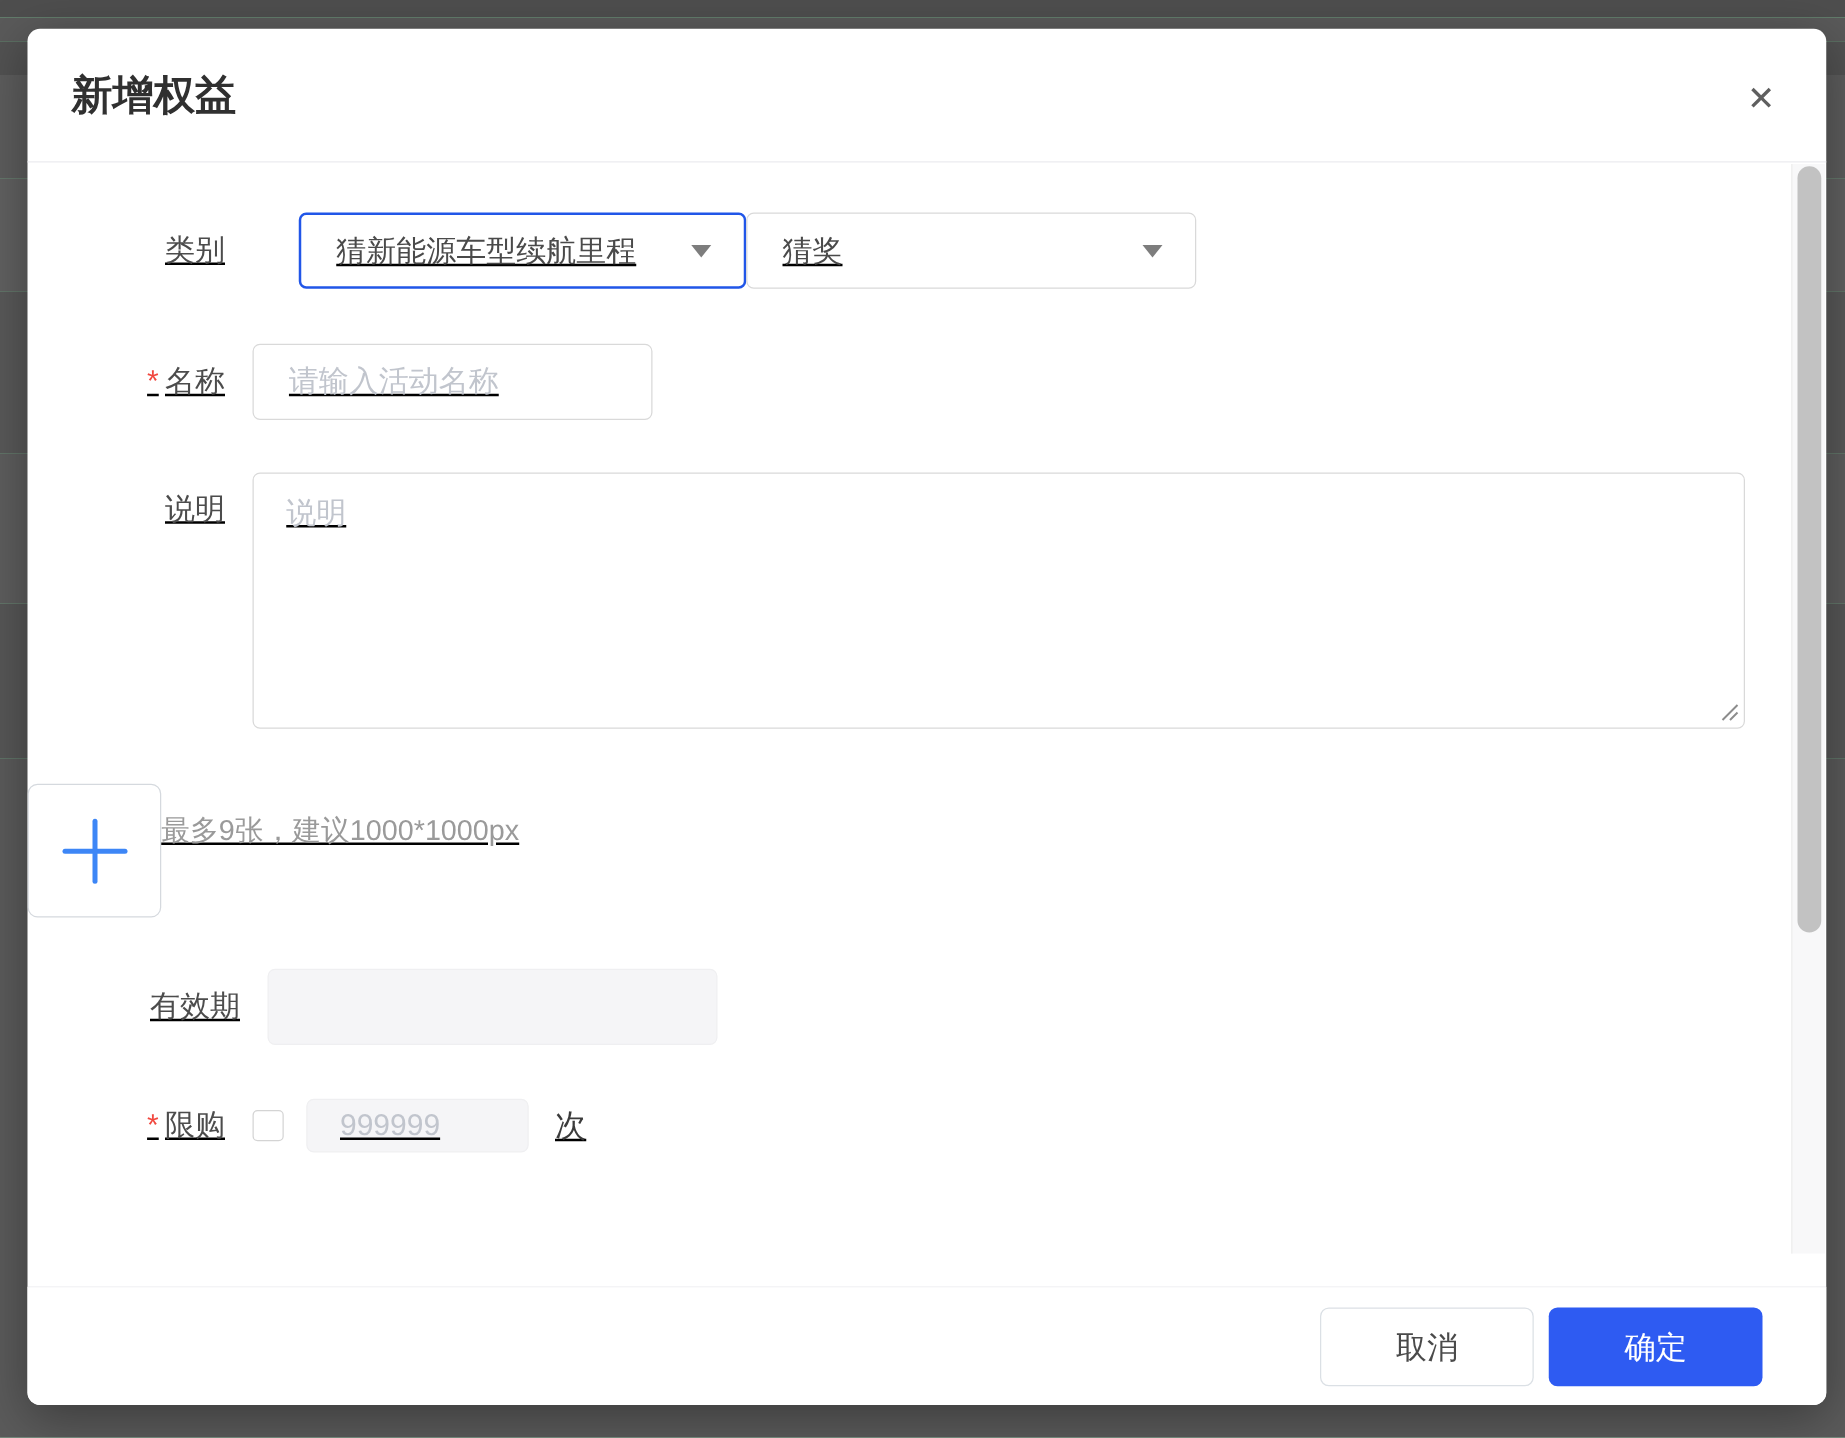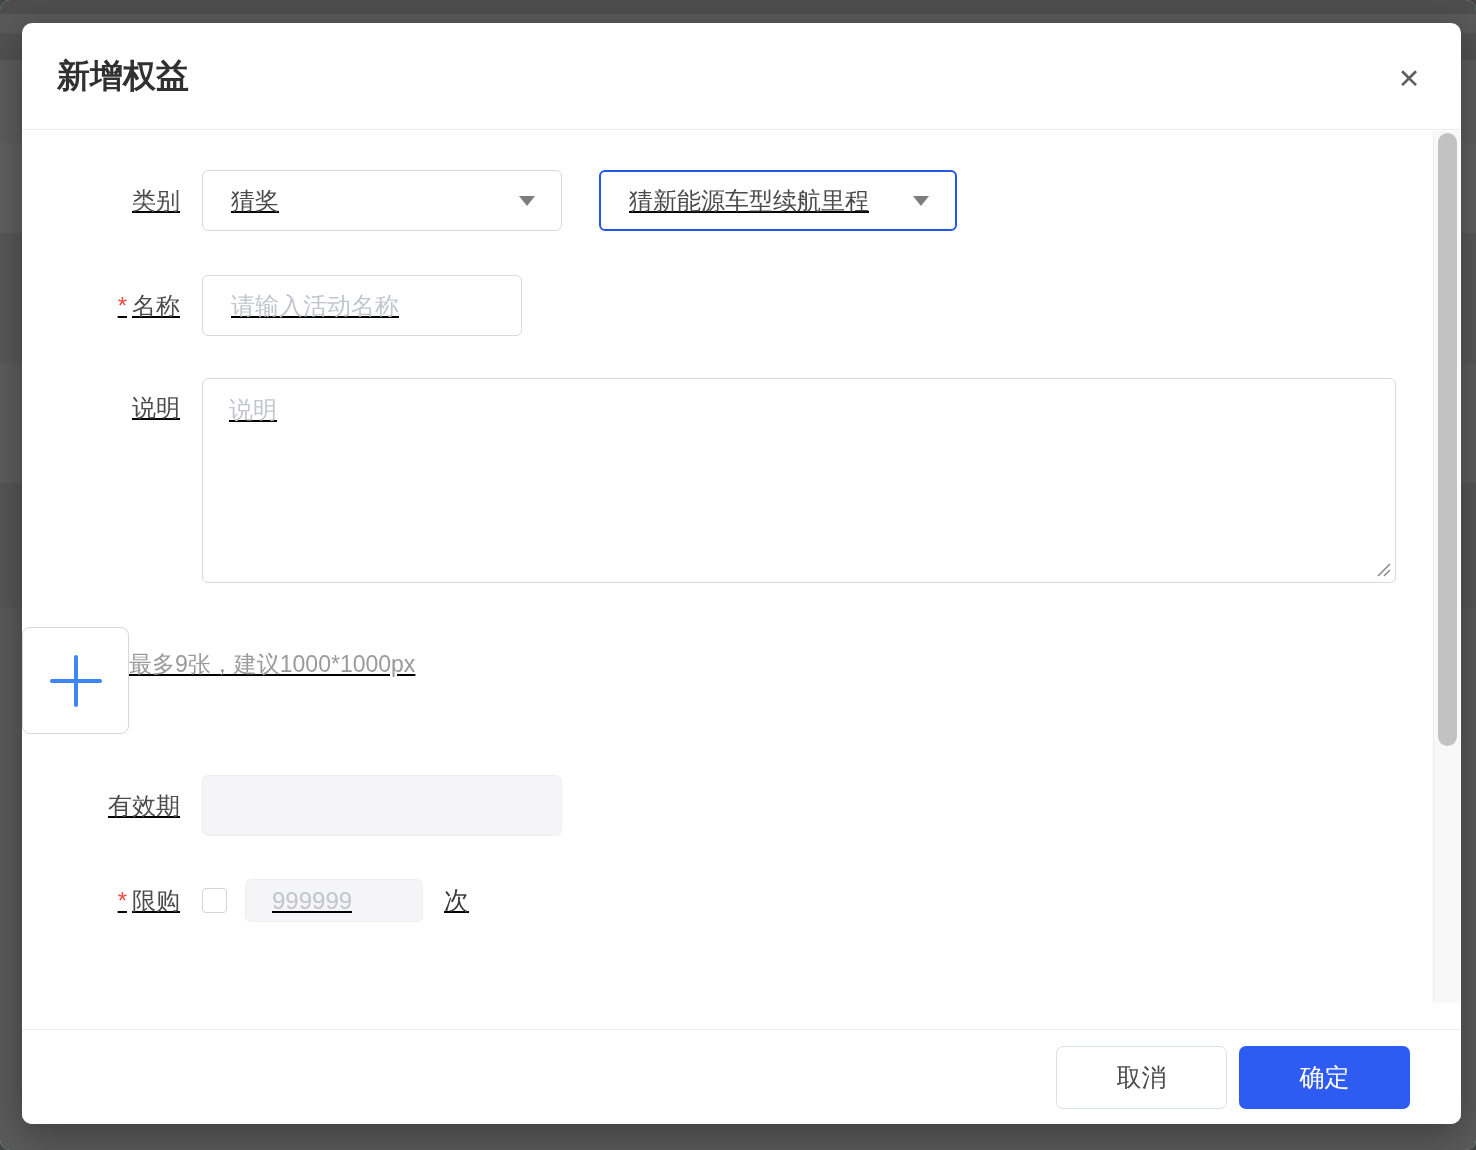--- a/index.html
+++ b/index.html
@@ -1,21 +1,20 @@
 <!DOCTYPE html>
 <html><head>
 <meta charset="utf-8">
 <style>
   * { margin:0; padding:0; box-sizing:border-box; }
   html,body { background:#444; }
   .canvas {
     position:relative; width:1476px; height:1150px; overflow:hidden;
     background:#86efac;
     font-family:"Liberation Sans","DejaVu Sans",sans-serif;
-    border-radius:10px;
   }
   
   .band { position:absolute; left:0; right:0; }
   .band.b1 { top:0;    height:14px;  background:#4e4e4e; }
   .band.b2 { top:14px; height:19px;  background:#5a5a5a; }
   .band.b3 { top:33px; height:27px;  background:#525252; }
   .band.b4 { top:60px; height:83px;  background:#5d5d5d; }
   .band.b5 { top:143px;height:90px;  background:#616161; }
   .band.b6 { top:233px;height:130px; background:#595959; }
   .band.b7 { top:363px;height:120px; background:#5e5e5e; }
@@ -50,21 +49,21 @@
     width:158px; margin-right:22px; flex:none;
     display:flex; justify-content:flex-end; align-items:center;
     font-size:24px; color:#4c4c4c; line-height:1.3;
   }
   .top-align .form-label { padding-top:14px; }
   .required { color:#f1483f; margin-right:5px; font-size:24px; }
 
   .mr44 { margin-bottom:44px; }
   .mr42 { margin-bottom:42px; }
   .mr41 { margin-bottom:41px; }
-  .mr43 { margin-bottom:43px; }
+  .mr43 { margin-bottom:43px;margin-left:12px; }
 
   .select-box {
     width:360px; height:61px; background:#fff;
     border:1px solid #d9d9d9; border-radius:6px;
     display:flex; align-items:center; justify-content:space-between;
     padding:0 26px 0 28px; font-size:24px; color:#4a4a4a; cursor:pointer;
   }
   .select-box.focused { border:2px solid #2156e8; width:358px; margin-left:37px; }
   .caret {
     width:0; height:0; flex:none; margin-left:14px;
@@ -161,26 +160,26 @@
         <span>✕</span>
       </button>
     </div>
 
     <div class="modal-body">
 
       <div class="form-row mr44">
         <div class="form-label">
           <span>类别</span>
         </div>
+        <div class="select-box focused">
+          <span>猜新能源车型续航里程</span>
+          <span class="caret"></span>
+        </div>
         <div class="select-box">
           <span>猜奖</span>
-          <span class="caret"></span>
-        </div>
-        <div class="select-box focused">
-          <span>猜新能源车型续航里程</span>
           <span class="caret"></span>
         </div>
       </div>
 
       <div class="form-row mr42">
         <div class="form-label">
           <span class="required">*</span>
           <span>名称</span>
         </div>
         <input class="text-input" type="text" placeholder="请输入活动名称" style="">

